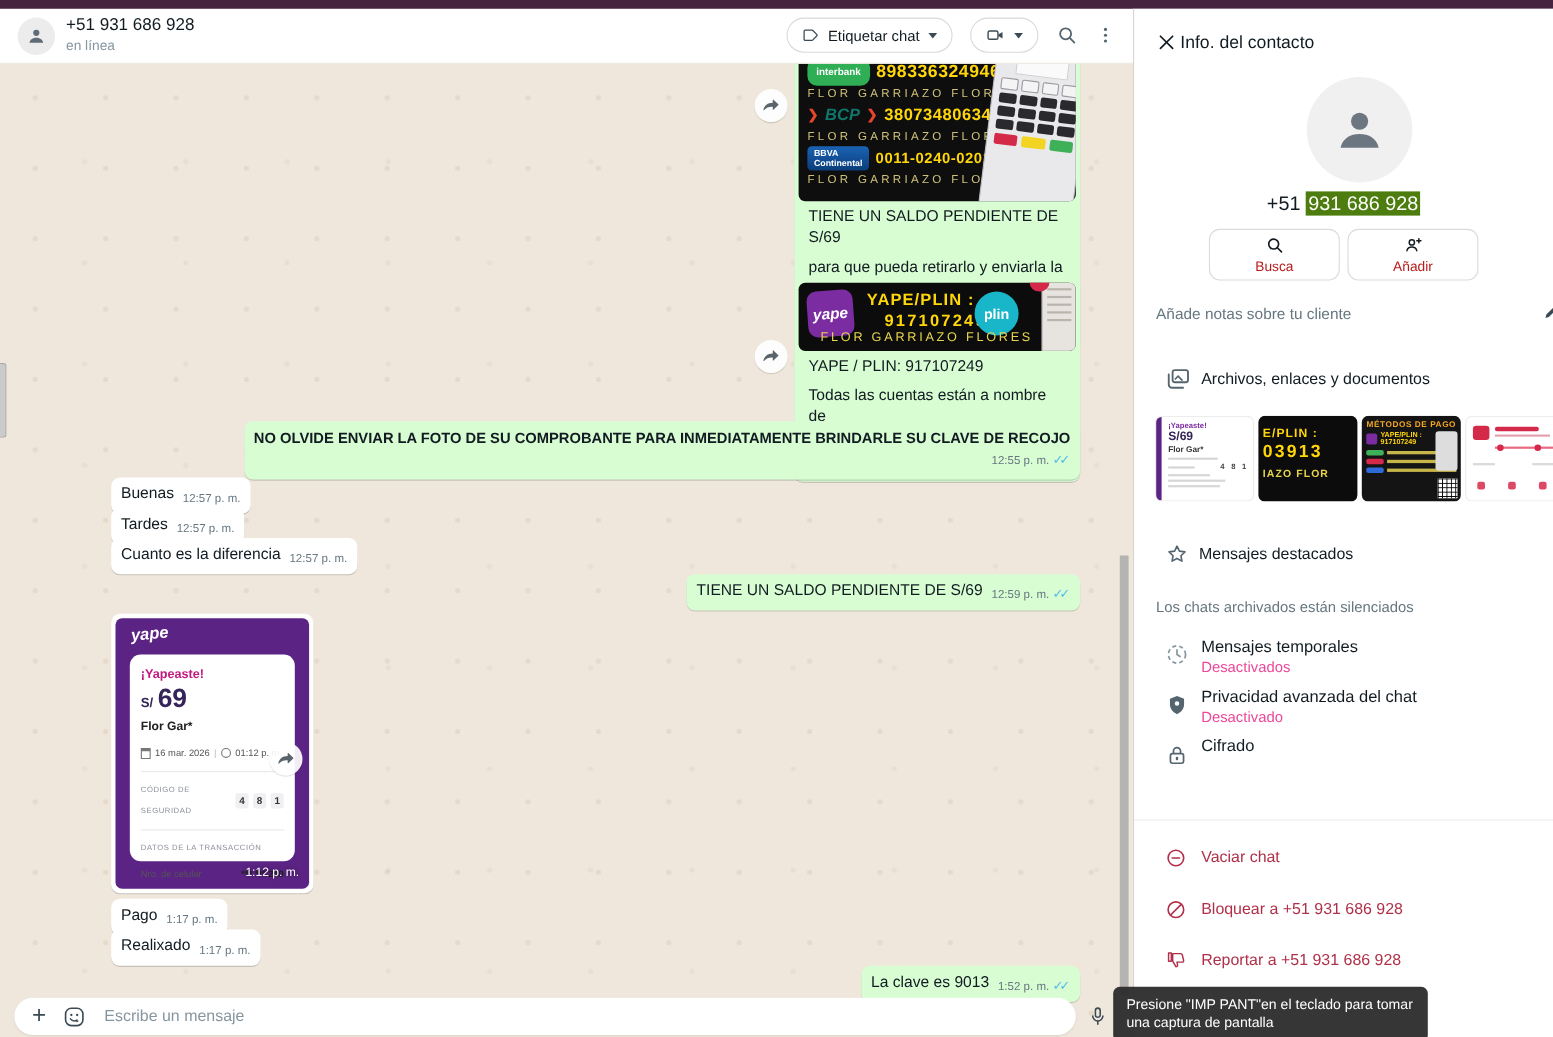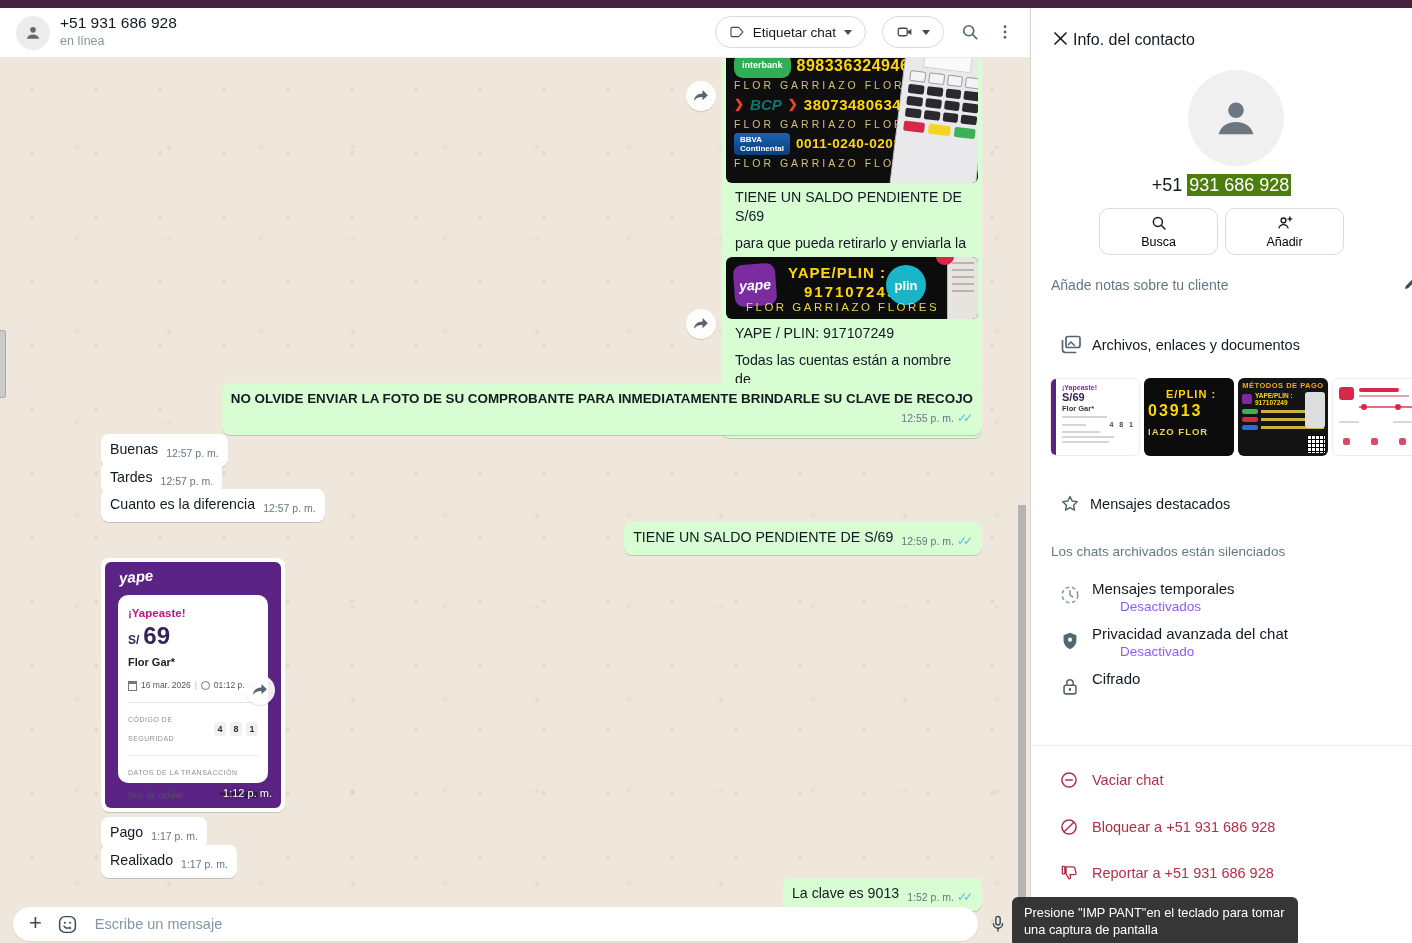--- a/index.html
+++ b/index.html
@@ -107,37 +107,37 @@
   
   .panel{position:absolute;left:1030px;top:8px;right:0;bottom:0;background:#fff;border-left:1px solid #d9d5ce;overflow:hidden;}
   .p-close{position:absolute;left:20px;top:21px;}
   .p-title{position:absolute;left:42px;top:23px;font-size:16px;color:#111b21;}
   .p-avatar{position:absolute;left:157px;top:62px;width:96px;height:96px;border-radius:50%;background:#f0f0f0;
             display:flex;align-items:center;justify-content:center;}
   .p-phone{position:absolute;left:0;right:0;top:167px;text-align:center;font-size:18px;color:#111b21;}
   .p-phone .sel{background:#4d7c0f;color:#fff;padding:1px 2px;}
   .p-btns{position:absolute;left:0;right:0;top:200px;display:flex;justify-content:center;gap:7px;}
   .pbtn{width:119px;height:47px;border:1px solid #d8dcdf;border-radius:10px;background:#fff;display:flex;
-        flex-direction:column;align-items:center;justify-content:center;gap:3px;font-size:12.5px;color:#000000;box-sizing:border-box;}
+        flex-direction:column;align-items:center;justify-content:center;gap:3px;font-size:12.5px;color:#b91c1c;box-sizing:border-box;}
   .p-notes{position:absolute;left:20px;top:269px;font-size:14px;color:#667781;}
   .p-pencil{position:absolute;right:-8px;top:266px;}
   .p-row{position:absolute;left:28px;right:16px;display:flex;align-items:center;gap:9px;font-size:14.5px;color:#111b21;}
   .p-thumbs{position:absolute;left:19px;right:0;top:370px;display:flex;gap:4px;overflow:hidden;}
   .th{width:90px;height:78px;border-radius:6px;overflow:hidden;position:relative;flex:0 0 auto;box-sizing:border-box;}
   .th1{background:#fff;border:1px solid #ececec;}
   .th1 .band{position:absolute;left:0;top:0;bottom:0;width:5px;background:#5b2383;}
   .th1-in{padding:5px 4px 0 11px;}
   .t-purple{color:#7b2ca0;font-weight:bold;font-size:7px;}
   .t-amount{color:#342457;font-weight:bold;font-size:11px;}
   .t-name{font-size:7.5px;font-weight:bold;color:#333;margin-top:1px;}
   .mline{height:2px;background:#d6d6d6;margin-top:3px;}
   .mrow{display:flex;justify-content:space-between;align-items:center;margin-top:3px;}
   .t-code{font-size:7px;font-weight:bold;color:#444;letter-spacing:2px;}
   .th2{background:#0c0c0c;color:#ffd60a;font-weight:bold;text-align:left;padding:10px 0 0 4px;}
-  .th2 .l1{font-size:11px;letter-spacing:1px;text-align:center;}
+  .th2 .l1{font-size:11px;letter-spacing:1px;}
   .th2 .l2{font-size:16px;letter-spacing:2px;margin-top:2px;}
   .th2 .l3{font-size:9.5px;letter-spacing:1px;margin-top:6px;color:#e8d44d;}
   .th3{background:#141414;padding:3px 4px;}
   .th3 .t1{color:#f5a623;font-weight:bold;font-size:7.5px;text-align:center;letter-spacing:.5px;}
   .th3 .r1{display:flex;gap:3px;margin-top:2px;align-items:center;}
   .th3 .ysq{width:10px;height:10px;background:#7b2ca0;border-radius:2px;}
   .th3 .yt{color:#ffd60a;font-weight:bold;font-size:6.5px;line-height:7px;}
   .th3 .pillrow{display:flex;align-items:center;gap:3px;margin-top:3px;}
   .th3 .pillrow i{display:block;width:16px;height:5px;border-radius:2px;}
   .th3 .pillrow s{display:block;flex:1;height:3px;background:#c8b54a;text-decoration:none;}
@@ -148,21 +148,21 @@
   .th4{background:#fff;border:1px solid #ececec;padding:6px 5px;}
   .th4 .box{width:15px;height:13px;background:#d5294a;border-radius:3px;position:absolute;left:6px;top:8px;}
   .th4 .head{position:absolute;left:26px;top:9px;width:40px;height:4px;background:#d5294a;border-radius:2px;}
   .th4 .sub{position:absolute;left:26px;top:16px;width:50px;height:2px;background:#e5a0ae;}
   .th4 .line{position:absolute;left:26px;top:27px;width:55px;height:2px;background:#e86a80;}
   .th4 .dot{position:absolute;top:25px;width:6px;height:6px;border-radius:50%;background:#d5294a;}
   .th4 .g{position:absolute;height:2px;background:#d9d9d9;}
   .th4 .ric{position:absolute;bottom:10px;width:7px;height:7px;border-radius:2px;background:#d5294a;opacity:.85;}
   .p-archived{position:absolute;left:20px;top:536px;font-size:13.5px;color:#667781;}
   .p-set-title{position:absolute;left:61px;font-size:15px;color:#111b21;}
-  .p-set-sub{position:absolute;left:61px;font-size:13.5px;color:#8b5cf6;line-height:16px;margin-left:28px;}
+  .p-set-sub{position:absolute;left:61px;font-size:13.5px;color:#ec4899;line-height:16px;}
   .p-icon{position:absolute;left:28px;}
   .p-div{position:absolute;left:0;right:0;top:737px;height:1px;background:#e9edef;}
   .danger-row{position:absolute;left:28px;display:flex;align-items:center;gap:13px;font-size:14.5px;color:#b03049;}
   
   .tooltip{position:absolute;left:1012px;top:897px;width:262px;background:rgba(43,43,43,.95);color:#fff;
            border-radius:6px;padding:7px 12px 9px;font-size:12.8px;line-height:17px;z-index:60;}
 </style>
 </head>
 <body>
 

